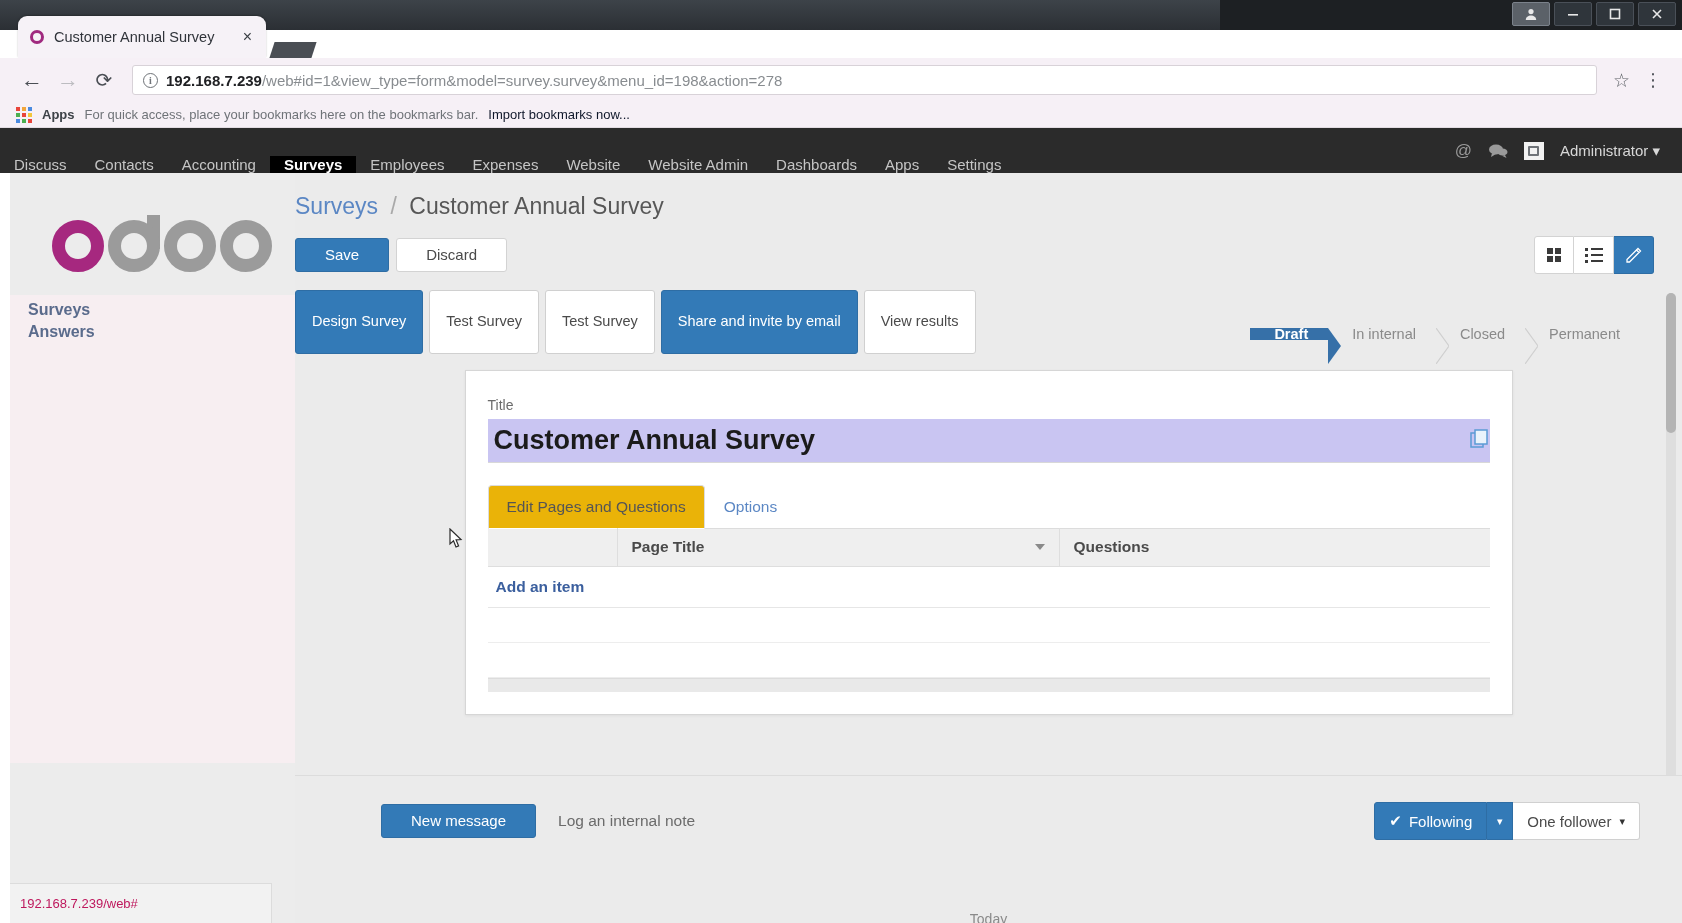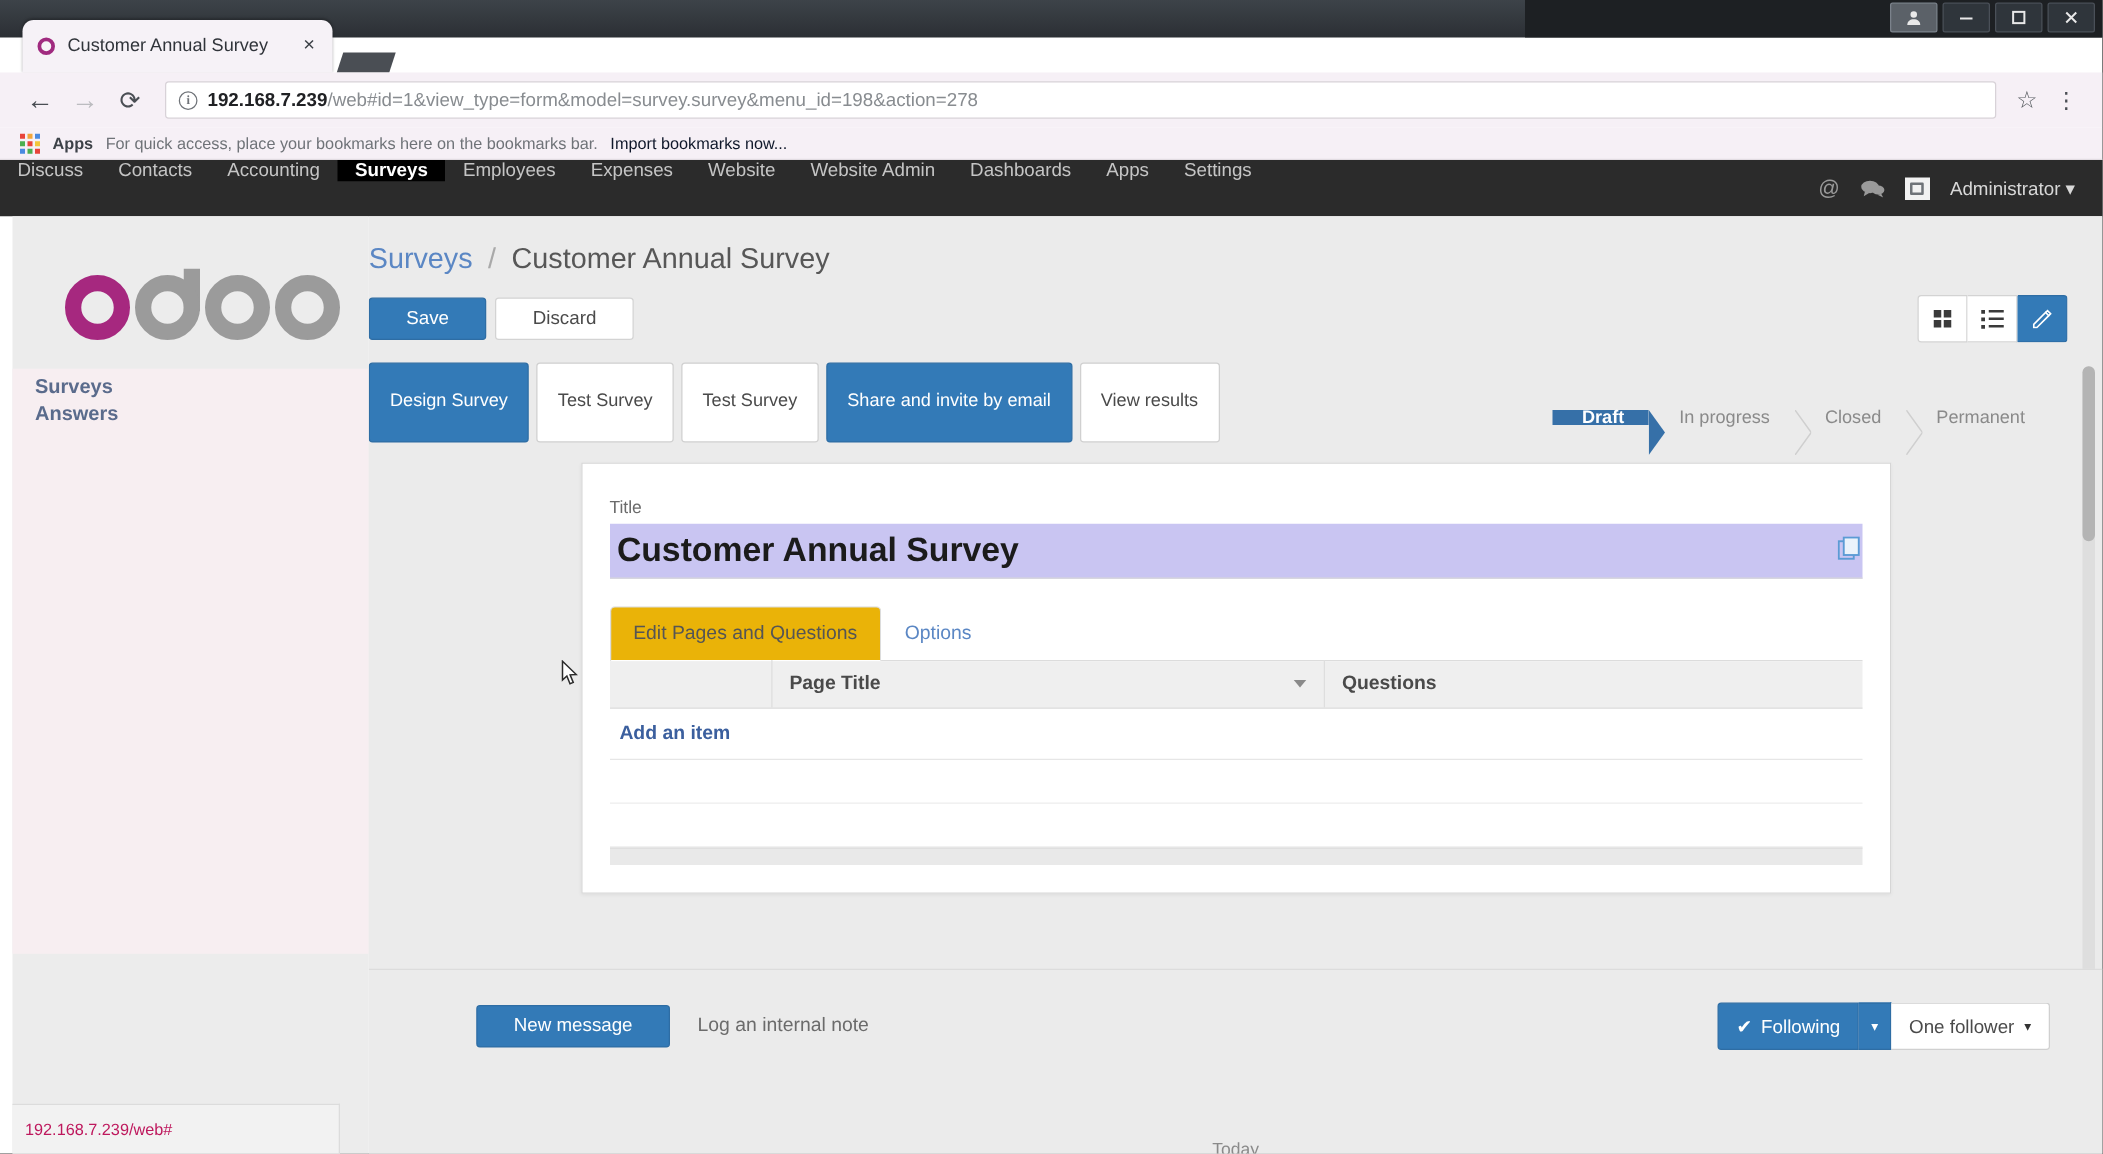--- a/index.html
+++ b/index.html
@@ -96,21 +96,21 @@
   .apps-grid i { width:4px; height:4px; display:block; }
   .apps-label { font-size:13px; color:#3d4248; font-weight:600; }
   .bm-hint { font-size:13px; color:#6f7378; }
   .bm-link { font-size:13px; color:#0f172a; cursor:pointer; }
 
   
   .odoo-nav {
     position:absolute; left:0; top:128px; width:1682px; height:45px;
     background:#2b2b2b; display:flex; align-items:center;
   }
-  .odoo-nav .menu { display:flex; align-items:flex-start; height:45px; }
+  .odoo-nav .menu { display:flex; align-items:flex-end; height:45px; }
   .odoo-nav .menu a {
     display:flex; align-items:center; padding:0 14px;
     color:#c5c5c5; font-size:15px; text-decoration:none; cursor:pointer;
   }
   .odoo-nav .menu a.active { background:#000000; color:#ffffff; font-weight:700; }
   .odoo-nav .right { margin-left:auto; display:flex; align-items:center; gap:16px; padding-right:22px; }
   .nav-icon { color:#9a9a9a; font-size:17px; cursor:pointer; display:flex; align-items:center; }
   .nav-avatar { width:20px; height:18px; background:#f2f2f2; display:flex; align-items:center; justify-content:center; }
   .nav-avatar .inner { width:11px; height:10px; border:2px solid #6f7378; border-radius:1px; }
   .nav-user { color:#d8d8d8; font-size:15px; cursor:pointer; }
@@ -476,21 +476,21 @@
         <div class="statusbar">
           <div class="stage active">
             <span>Draft</span>
             <span class="arrow">
               <svg width="13" height="36" viewBox="0 0 13 36">
                   <path d="M0 0 L13 18 L0 36 Z" fill="#3670a8"></path>
                 </svg>
             </span>
           </div>
           <div class="stage">
-            <span>In progress</span>
+            <span>In internal</span>
             <span class="arrow">
               <svg width="13" height="36" viewBox="0 0 13 36">
                   <path d="M0 0 L13 18 L0 36" fill="none" stroke="#cfcfcf" stroke-width="1.2"></path>
                 </svg>
             </span>
           </div>
           <div class="stage">
             <span>Closed</span>
             <span class="arrow">
               <svg width="13" height="36" viewBox="0 0 13 36">

